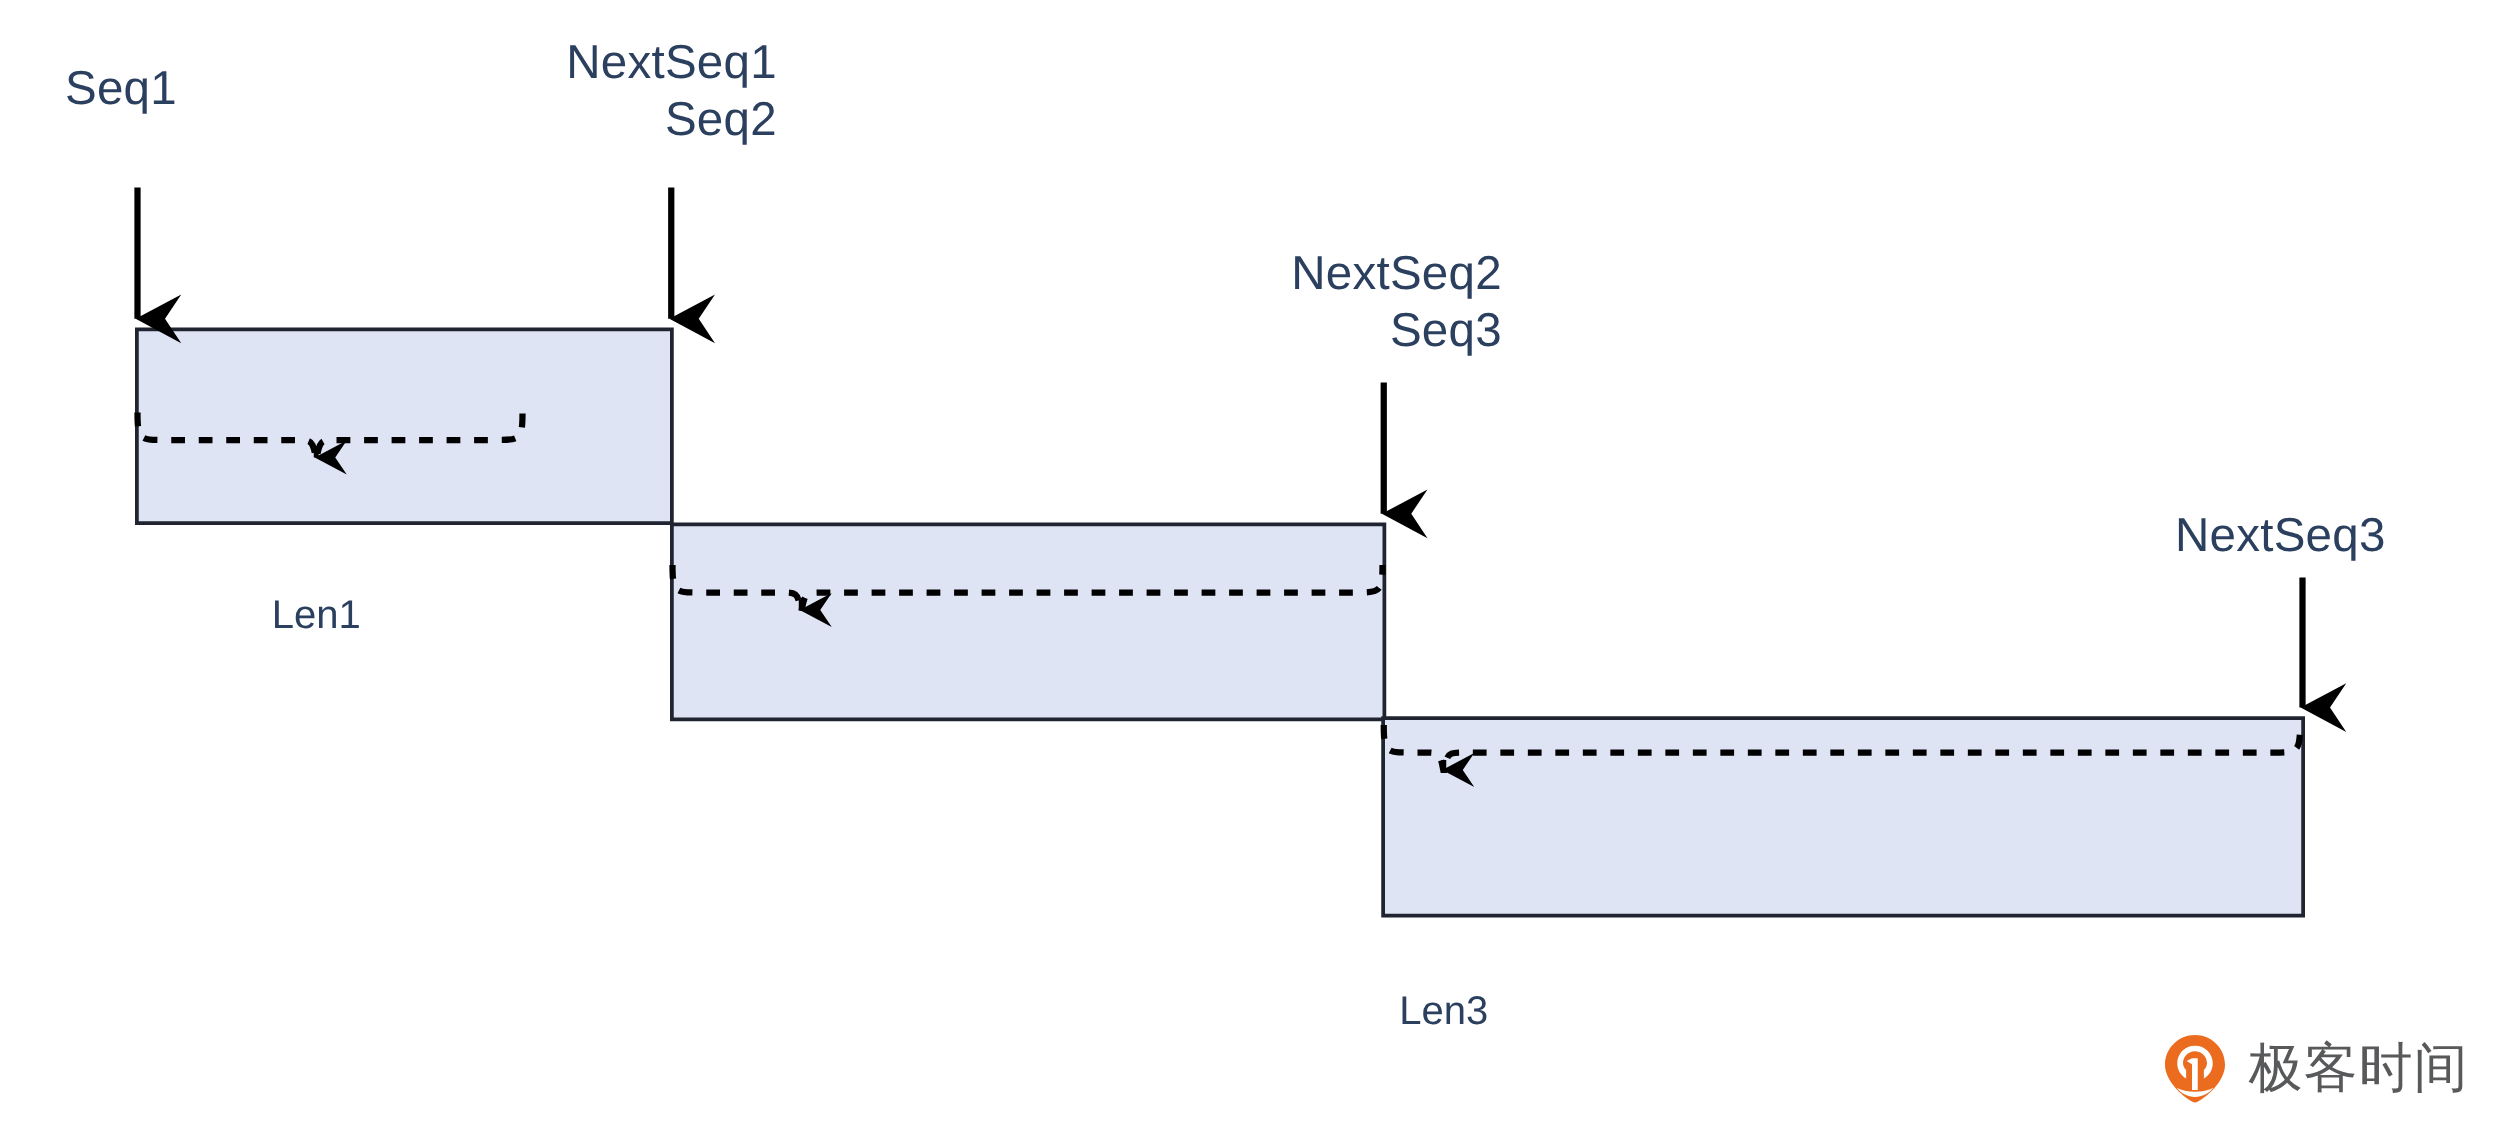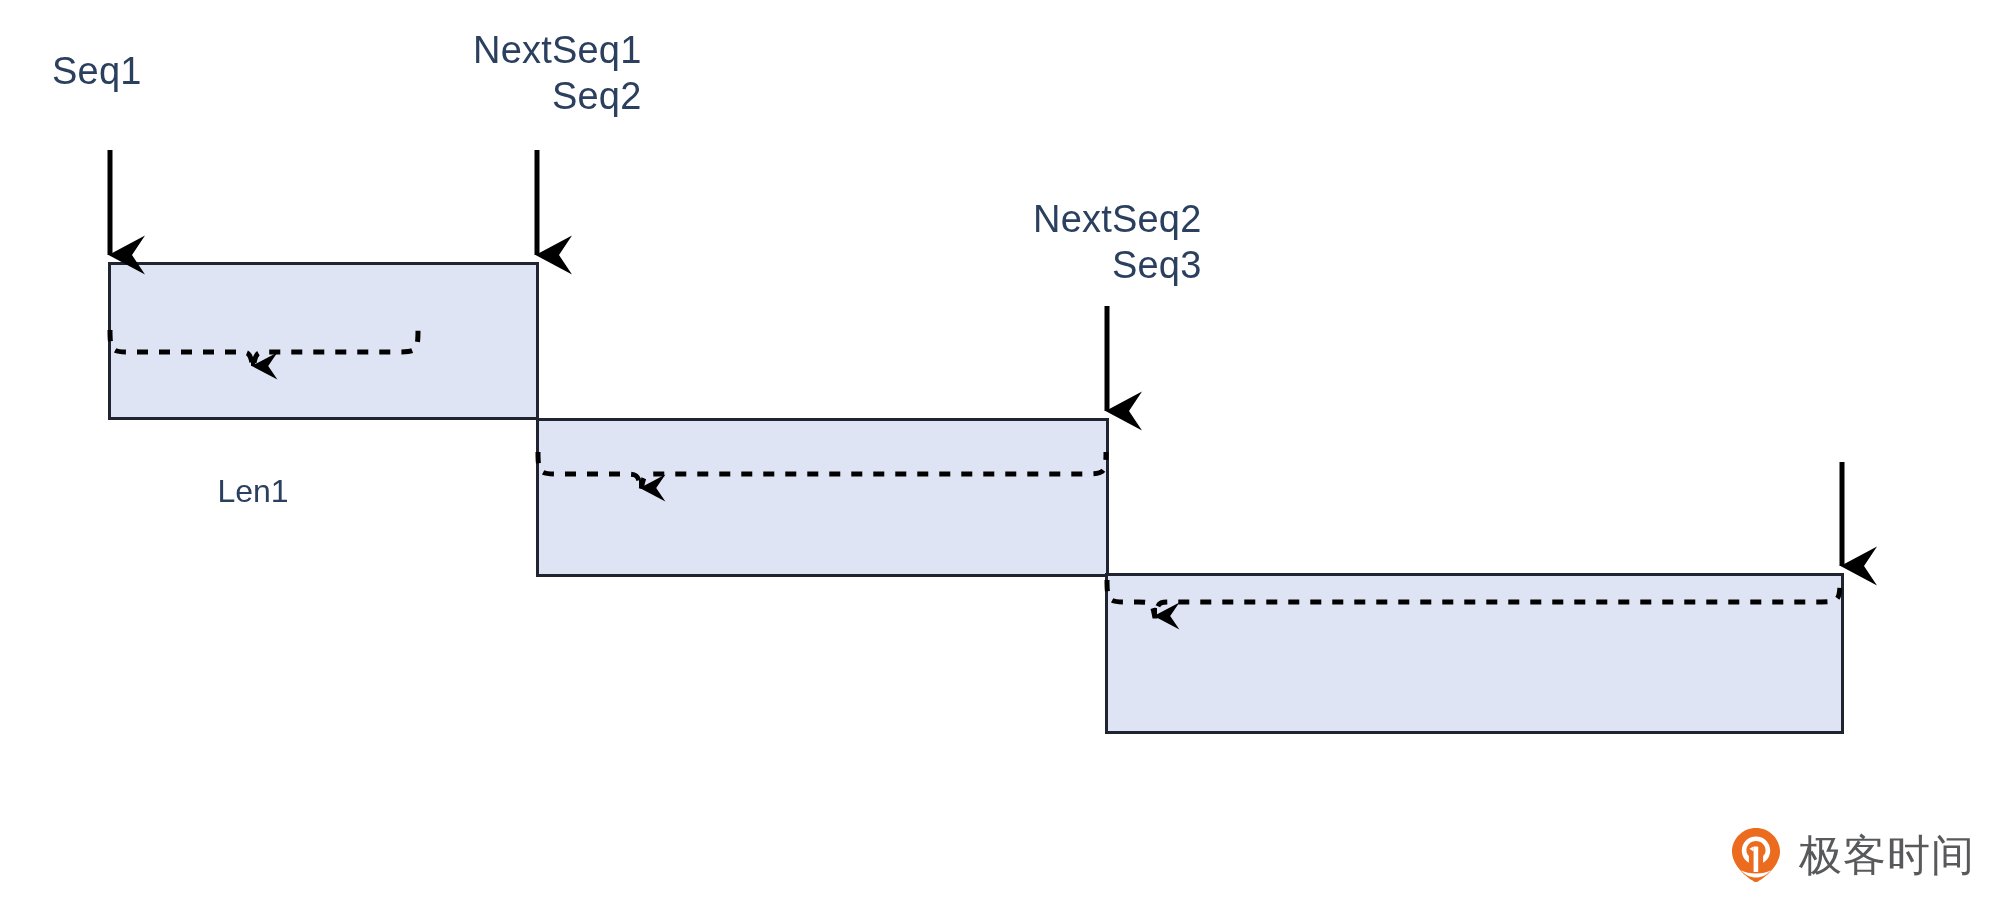--- a/index.html
+++ b/index.html
@@ -110,30 +110,32 @@
 
     <g stroke="#000000" stroke-width="4" fill="none">
       <line x1="253" y1="358" x2="253" y2="366" marker-end="url(#arrowhead-sm)"></line>
       <line x1="641" y1="480" x2="641" y2="488" marker-end="url(#arrowhead-sm)"></line>
       <line x1="1155" y1="608" x2="1155" y2="616" marker-end="url(#arrowhead-sm)"></line>
     </g>
   </svg>
 
   <div class="seg-label" style="left:52px; top:48px;">Seq1</div>
 
-  <div class="seg-label" style="left:473px; top:27px;">NextSeq1
+  <div class="seg-label" style="left:453px; top:27px;">NextSeq1
 Seq2</div>
 
   <div class="seg-label" style="left:1033px; top:196px;">NextSeq2
 Seq3</div>
 
+  <div class="seg-label" style="left:1740px; top:406px;">NextSeq3</div>
 
   <div class="len-label" style="left:153px; top:472px; width:200px;">Len1</div>
 
 
+  <div class="len-label" style="left:1055px; top:789px; width:200px;">Len3</div>
 
   <div class="logo">
     <div class="logo-mark">
       <svg viewBox="0 0 58 58" width="58" height="58" xmlns="http://www.w3.org/2000/svg">
         <path d="M29,2 C15.8,2 5,12.6 5,25.7 C5,38 17.5,50 27,55.4 C28.2,56.1 29.8,56.1 31,55.4
                  C40.5,50 53,38 53,25.7 C53,12.6 42.2,2 29,2 Z" fill="#ec6c1f"></path>
         <path d="M29,10.5 C21,10.5 14.8,16.7 14.8,24.5 C14.8,29.8 17.6,34.3 21.9,36.7
                  L21.9,29.9 C20.3,28.4 19.4,26.5 19.4,24.4 C19.4,19.2 23.7,15 29,15
                  C34.3,15 38.6,19.2 38.6,24.4 C38.6,26.5 37.7,28.4 36.1,29.9 L36.1,36.7
                  C40.4,34.3 43.2,29.8 43.2,24.5 C43.2,16.7 37,10.5 29,10.5 Z" fill="#ffffff"></path>

